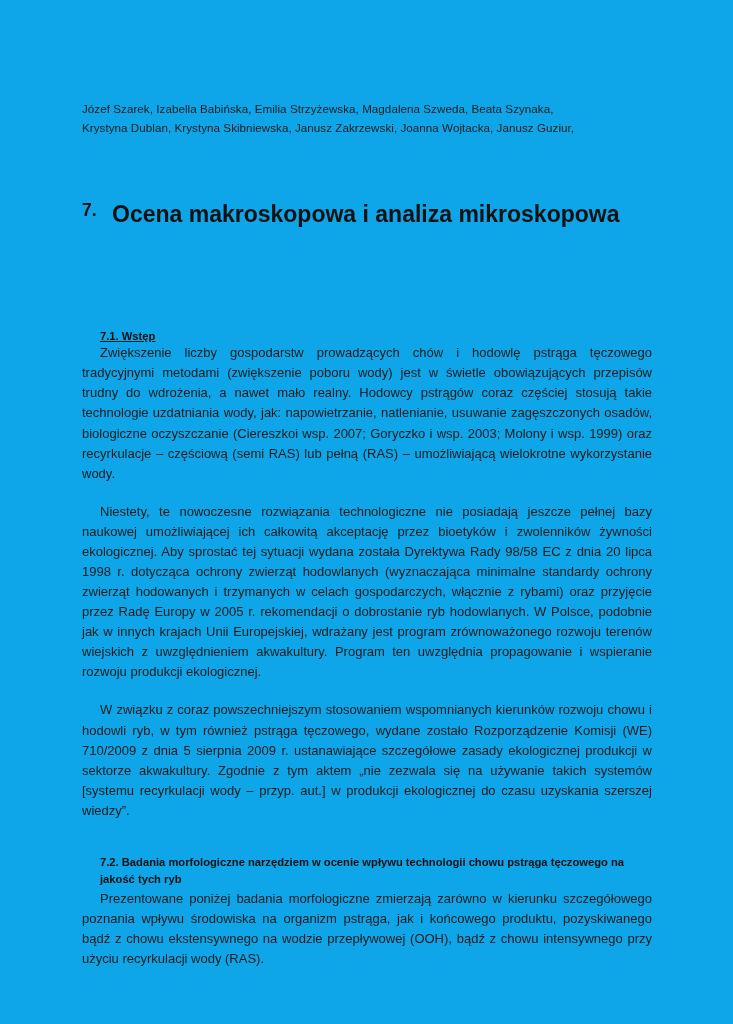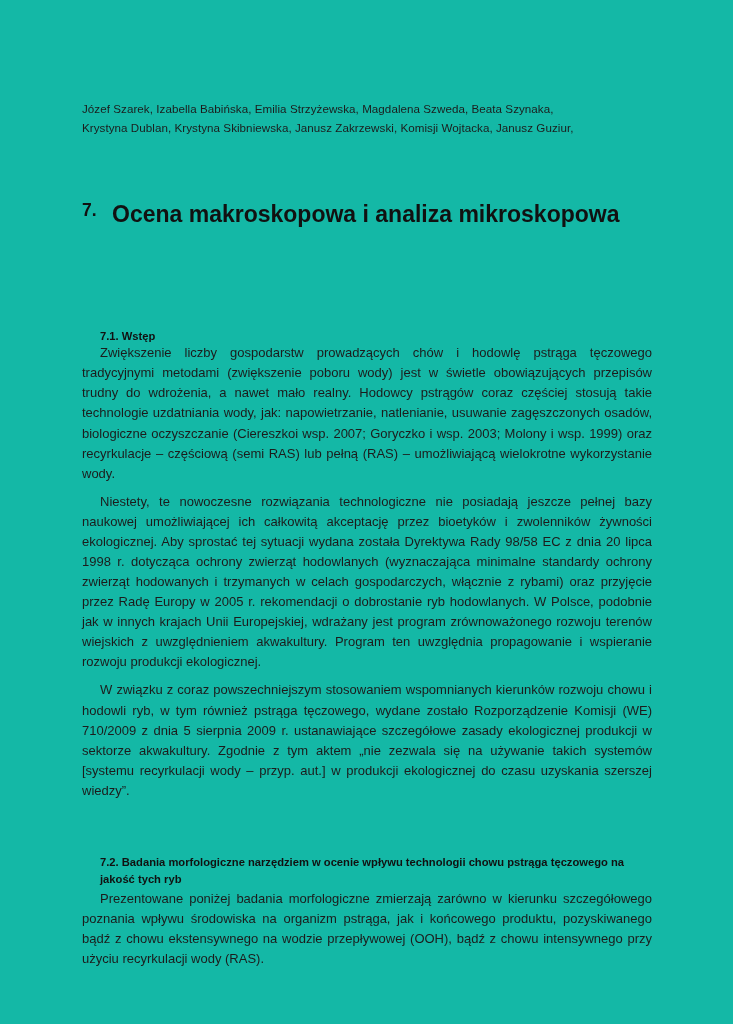--- a/index.html
+++ b/index.html
@@ -14,21 +14,21 @@
     color: #1a1a1a;
     position: relative;
     overflow: hidden;
   }
   .page {
     position: absolute;
     left: 0;
     top: 0;
     width: 733px;
     height: 1024px;
-    background: #14b8a6;
+    background: #0ea5e9;
   }
   .content {
     position: absolute;
     left: 82px;
     top: 100px;
     width: 570px;
   }
 
   
   .authors {
@@ -68,54 +68,55 @@
   
   .section {
     margin-top: 100px;
   }
   .section-heading {
     font-size: 11.2px;
     font-weight: bold;
     margin-left: 18px;
     margin-bottom: 1px;
     color: #111;
+    text-decoration: underline;
   }
   .section-heading-wide {
     font-size: 11.2px;
     font-weight: bold;
     margin-left: 18px;
     margin-bottom: 1px;
     color: #111;
     line-height: 1.5;
   }
   p.body {
     font-size: 13px;
     line-height: 1.545;
     text-align: justify;
     margin: 0;
     text-indent: 18px;
     color: #1c1c1c;
     hyphens: none;
   }
   p.body + p.body {
-    margin-top: 8px;
+    margin-top: 18px;
   }
   .section2 {
-    margin-top: 53px;
+    margin-top: 33px;
   }
 </style>
 </head>
 <body>
 
 <div class="page">
   <div class="content">
 
     <div class="authors">
       <div>Józef Szarek, Izabella Babińska, Emilia Strzyżewska, Magdalena Szweda, Beata Szynaka,</div>
-      <div>Krystyna Dublan, Krystyna Skibniewska, Janusz Zakrzewski, Komisji Wojtacka, Janusz Guziur,</div>
+      <div>Krystyna Dublan, Krystyna Skibniewska, Janusz Zakrzewski, Joanna Wojtacka, Janusz Guziur,</div>
     </div>
 
     <div class="chapter">
       <div class="chapter-num">7.</div>
       <div class="chapter-title">
         <div>Ocena makroskopowa i analiza mikroskopowa</div>
       </div>
     </div>
 
     <div class="section">

